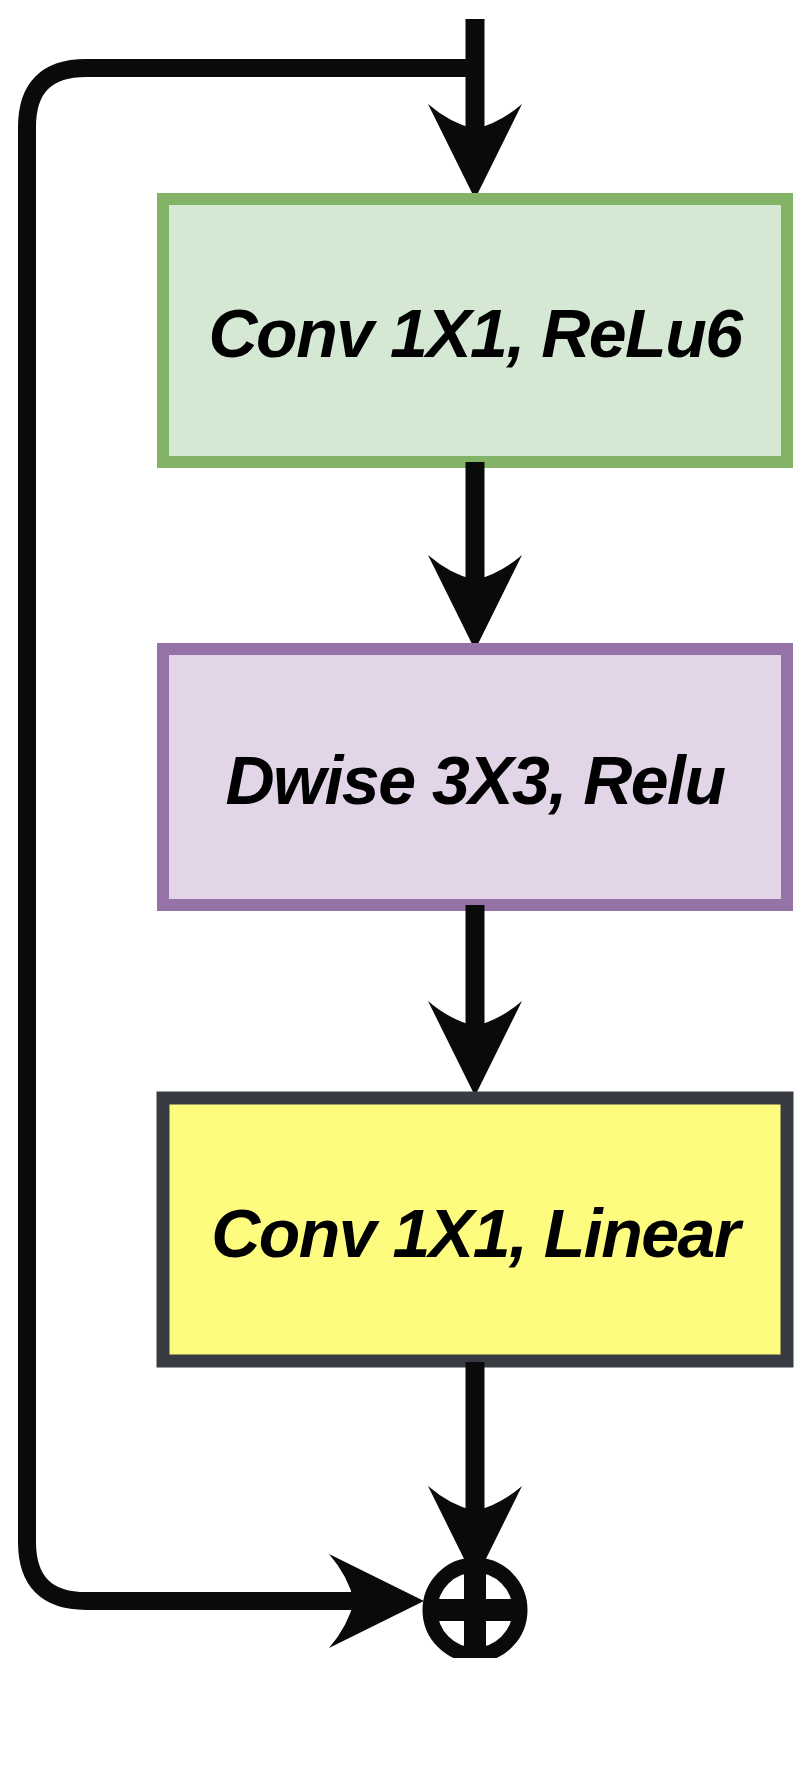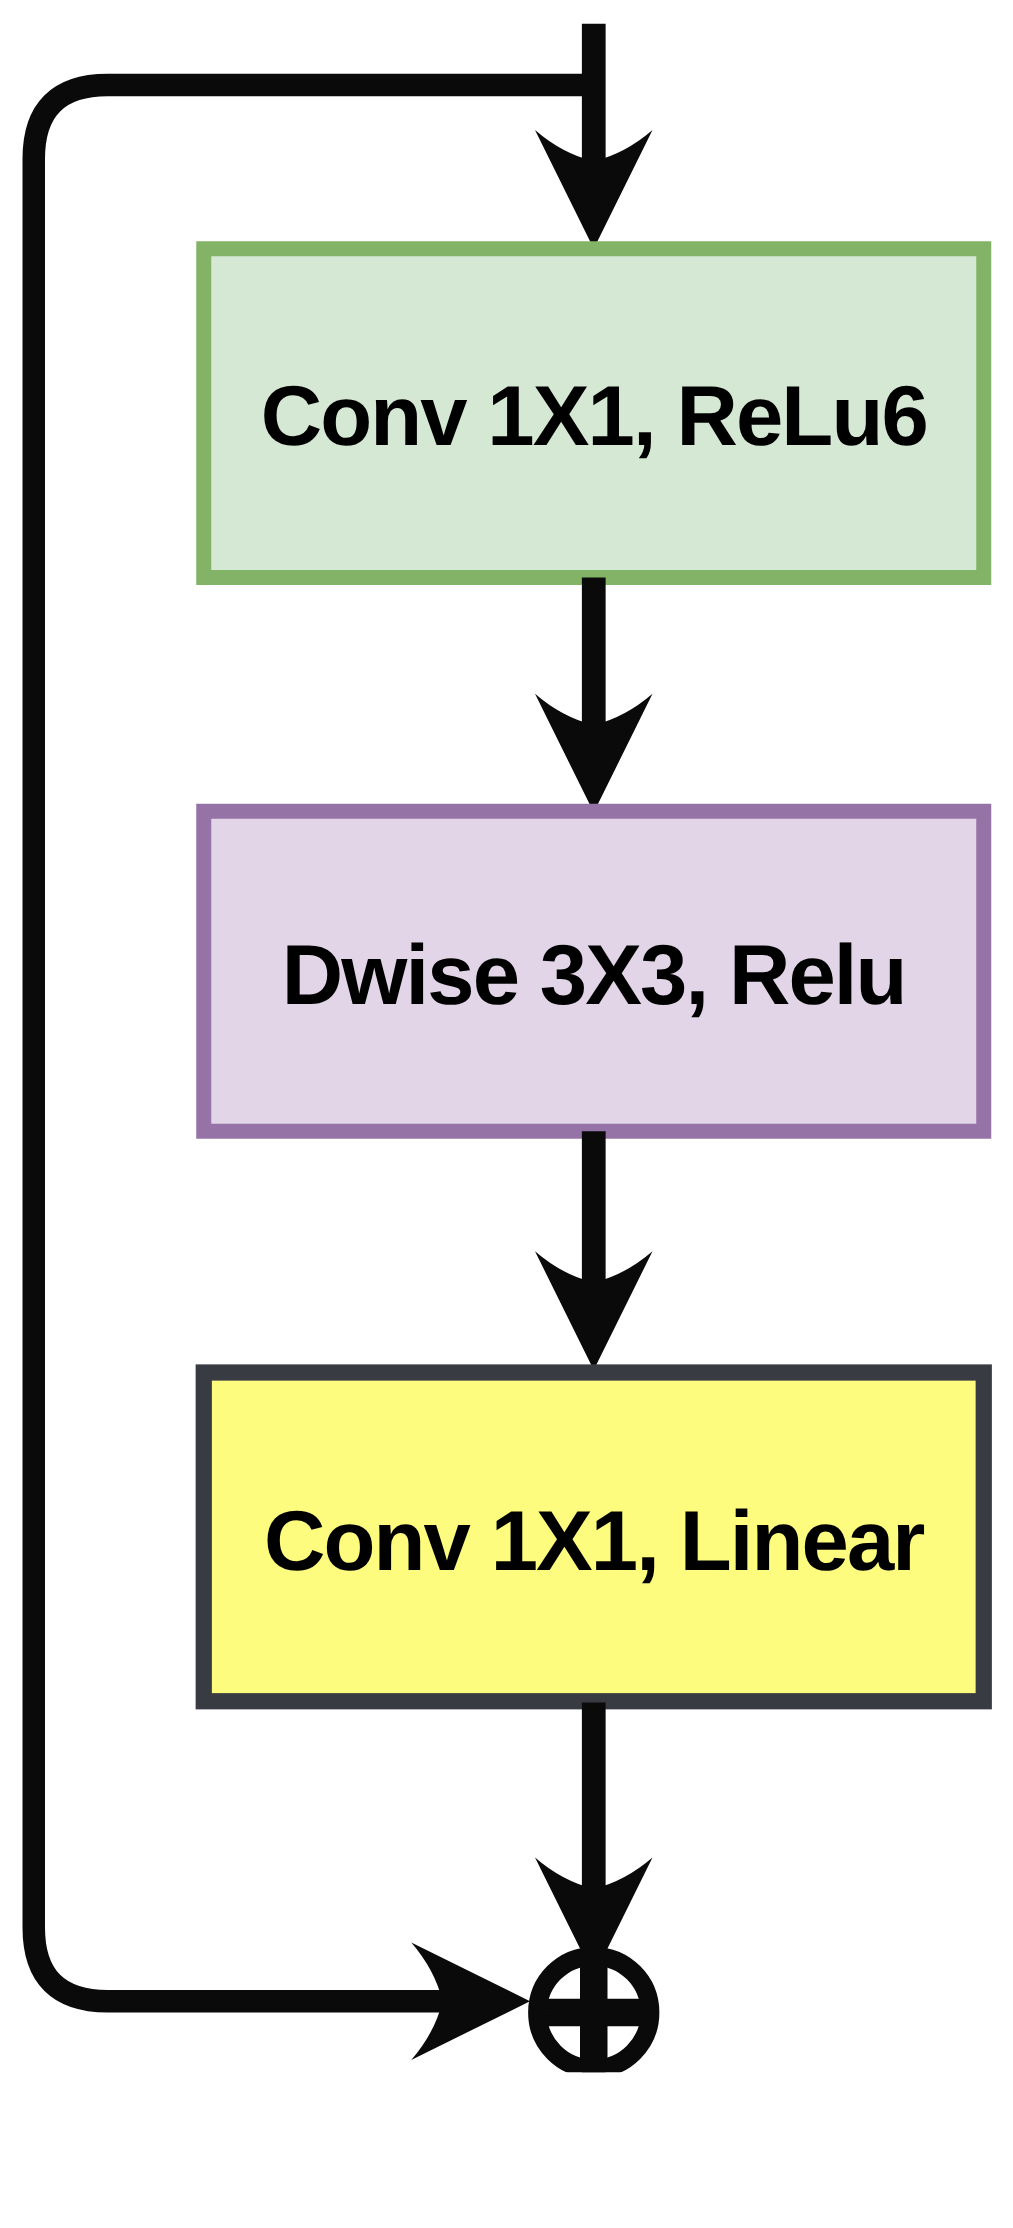--- a/index.html
+++ b/index.html
@@ -3,20 +3,21 @@
 <meta charset="utf-8">
 <style>
   html,body { margin:0; padding:0; background:#ffffff; }
   .stage {
     position: relative;
     width: 810px;
     height: 1658px;
     background: #ffffff;
     overflow: hidden;
     font-family: "Liberation Sans", sans-serif;
+    font-style: italic;
   }
   svg { display:block; }
   .block-label {
     font-family: "Liberation Sans", "DejaVu Sans", sans-serif;
     font-weight: bold;
     font-size: 68px;
     letter-spacing: -1.5px;
   }
 </style>
 </head>

